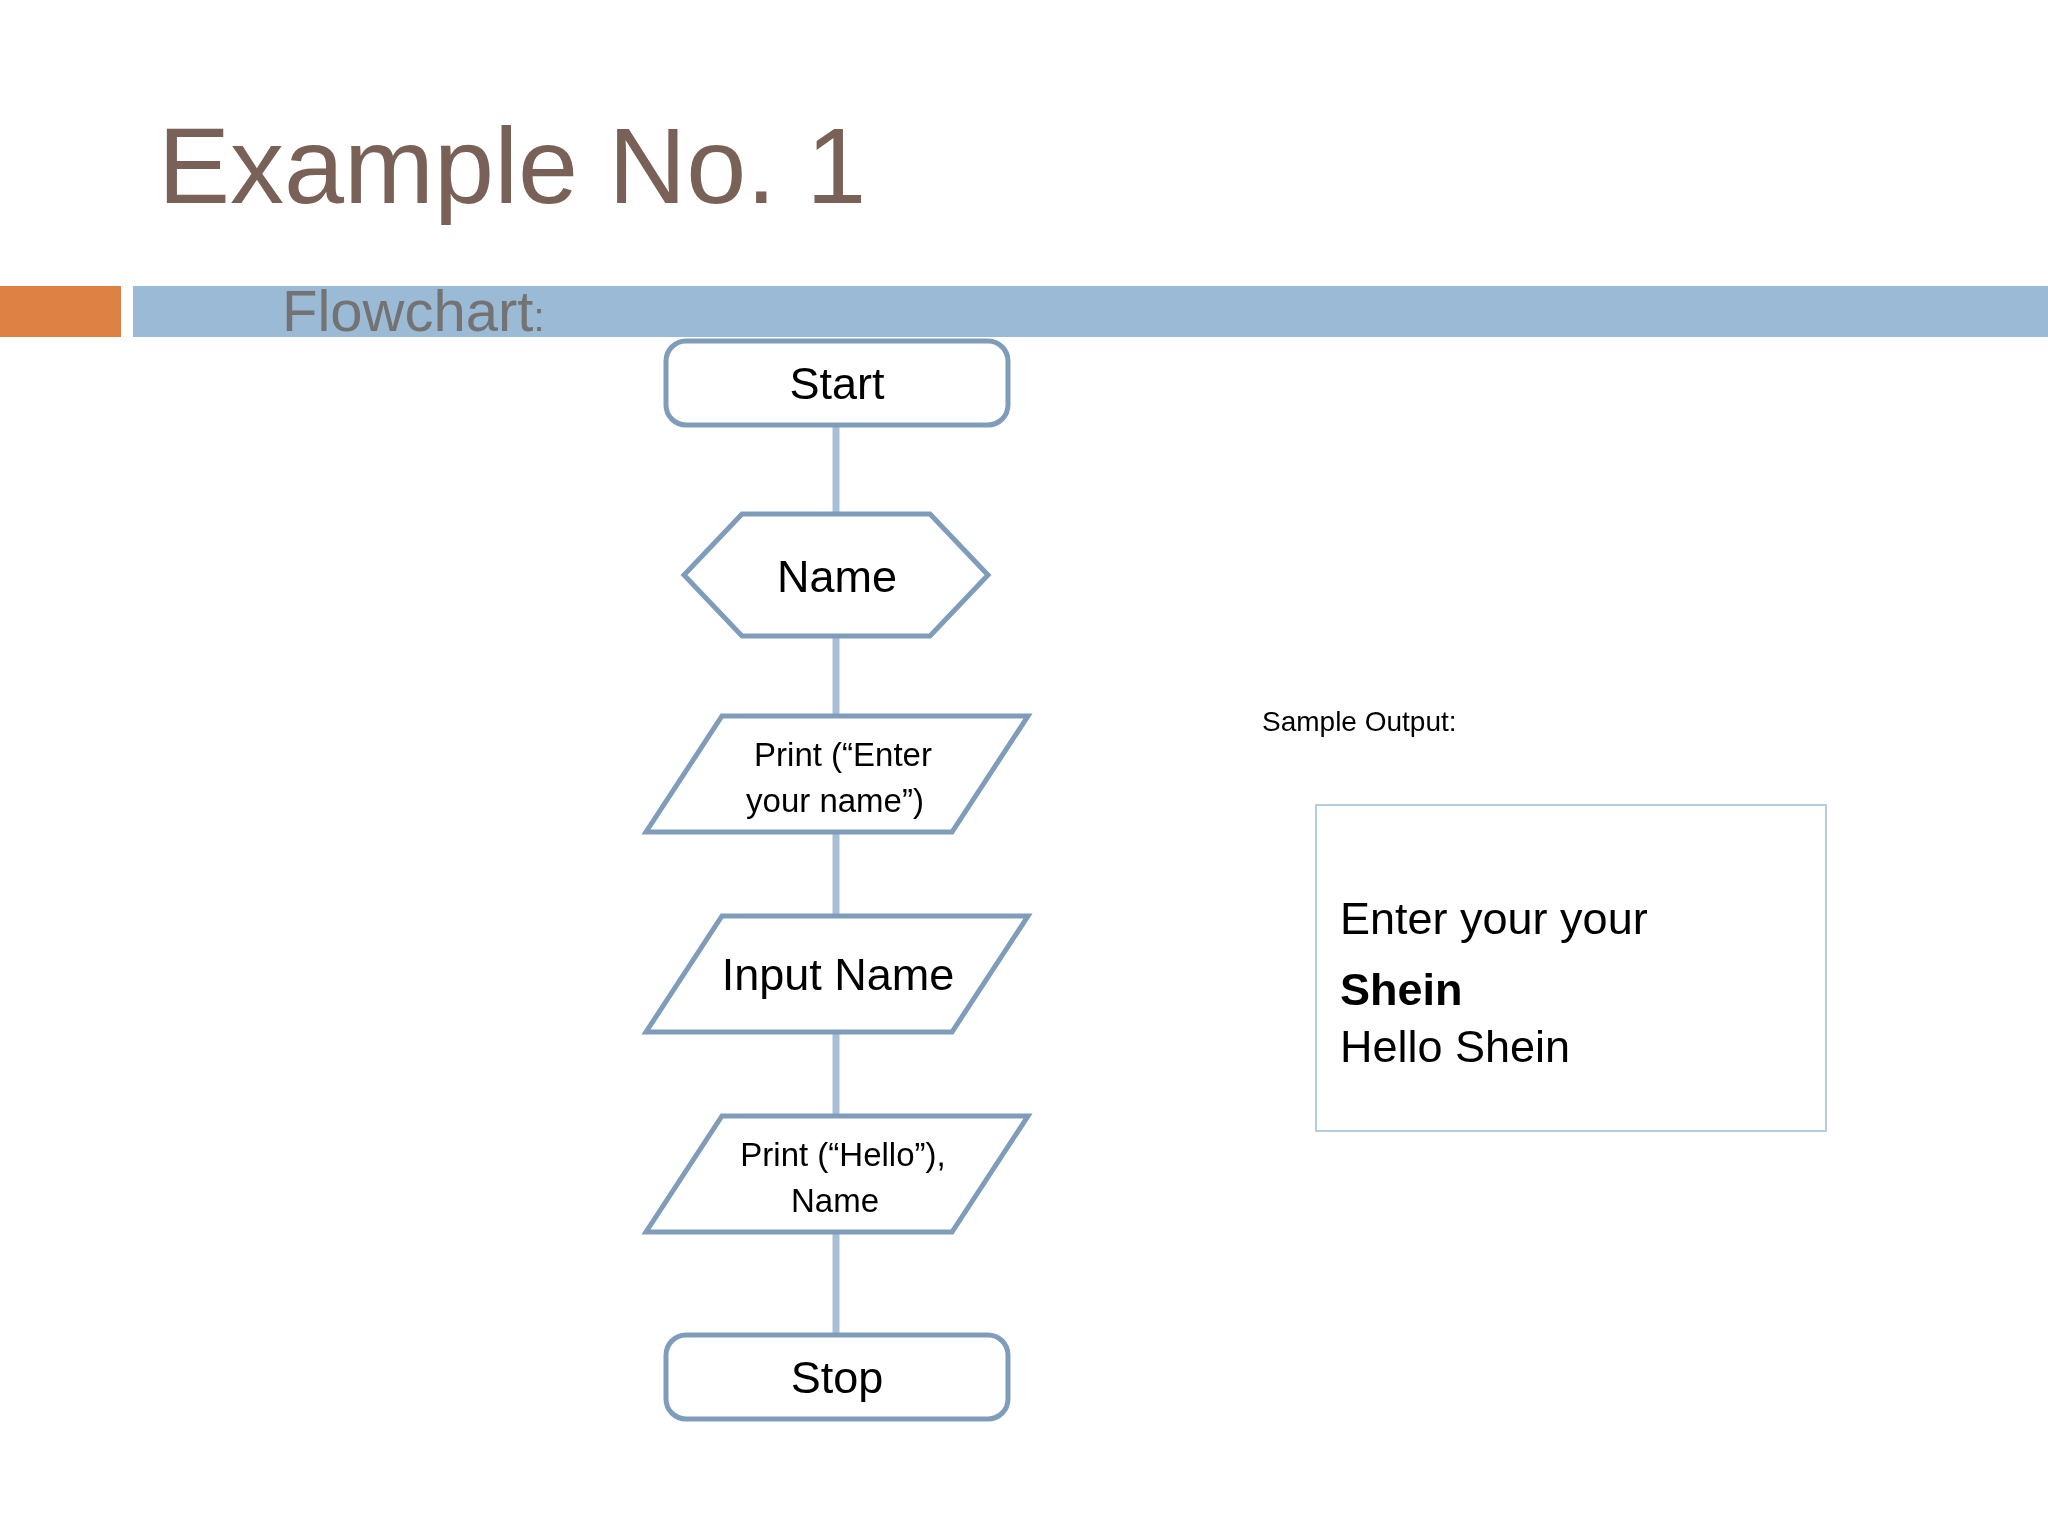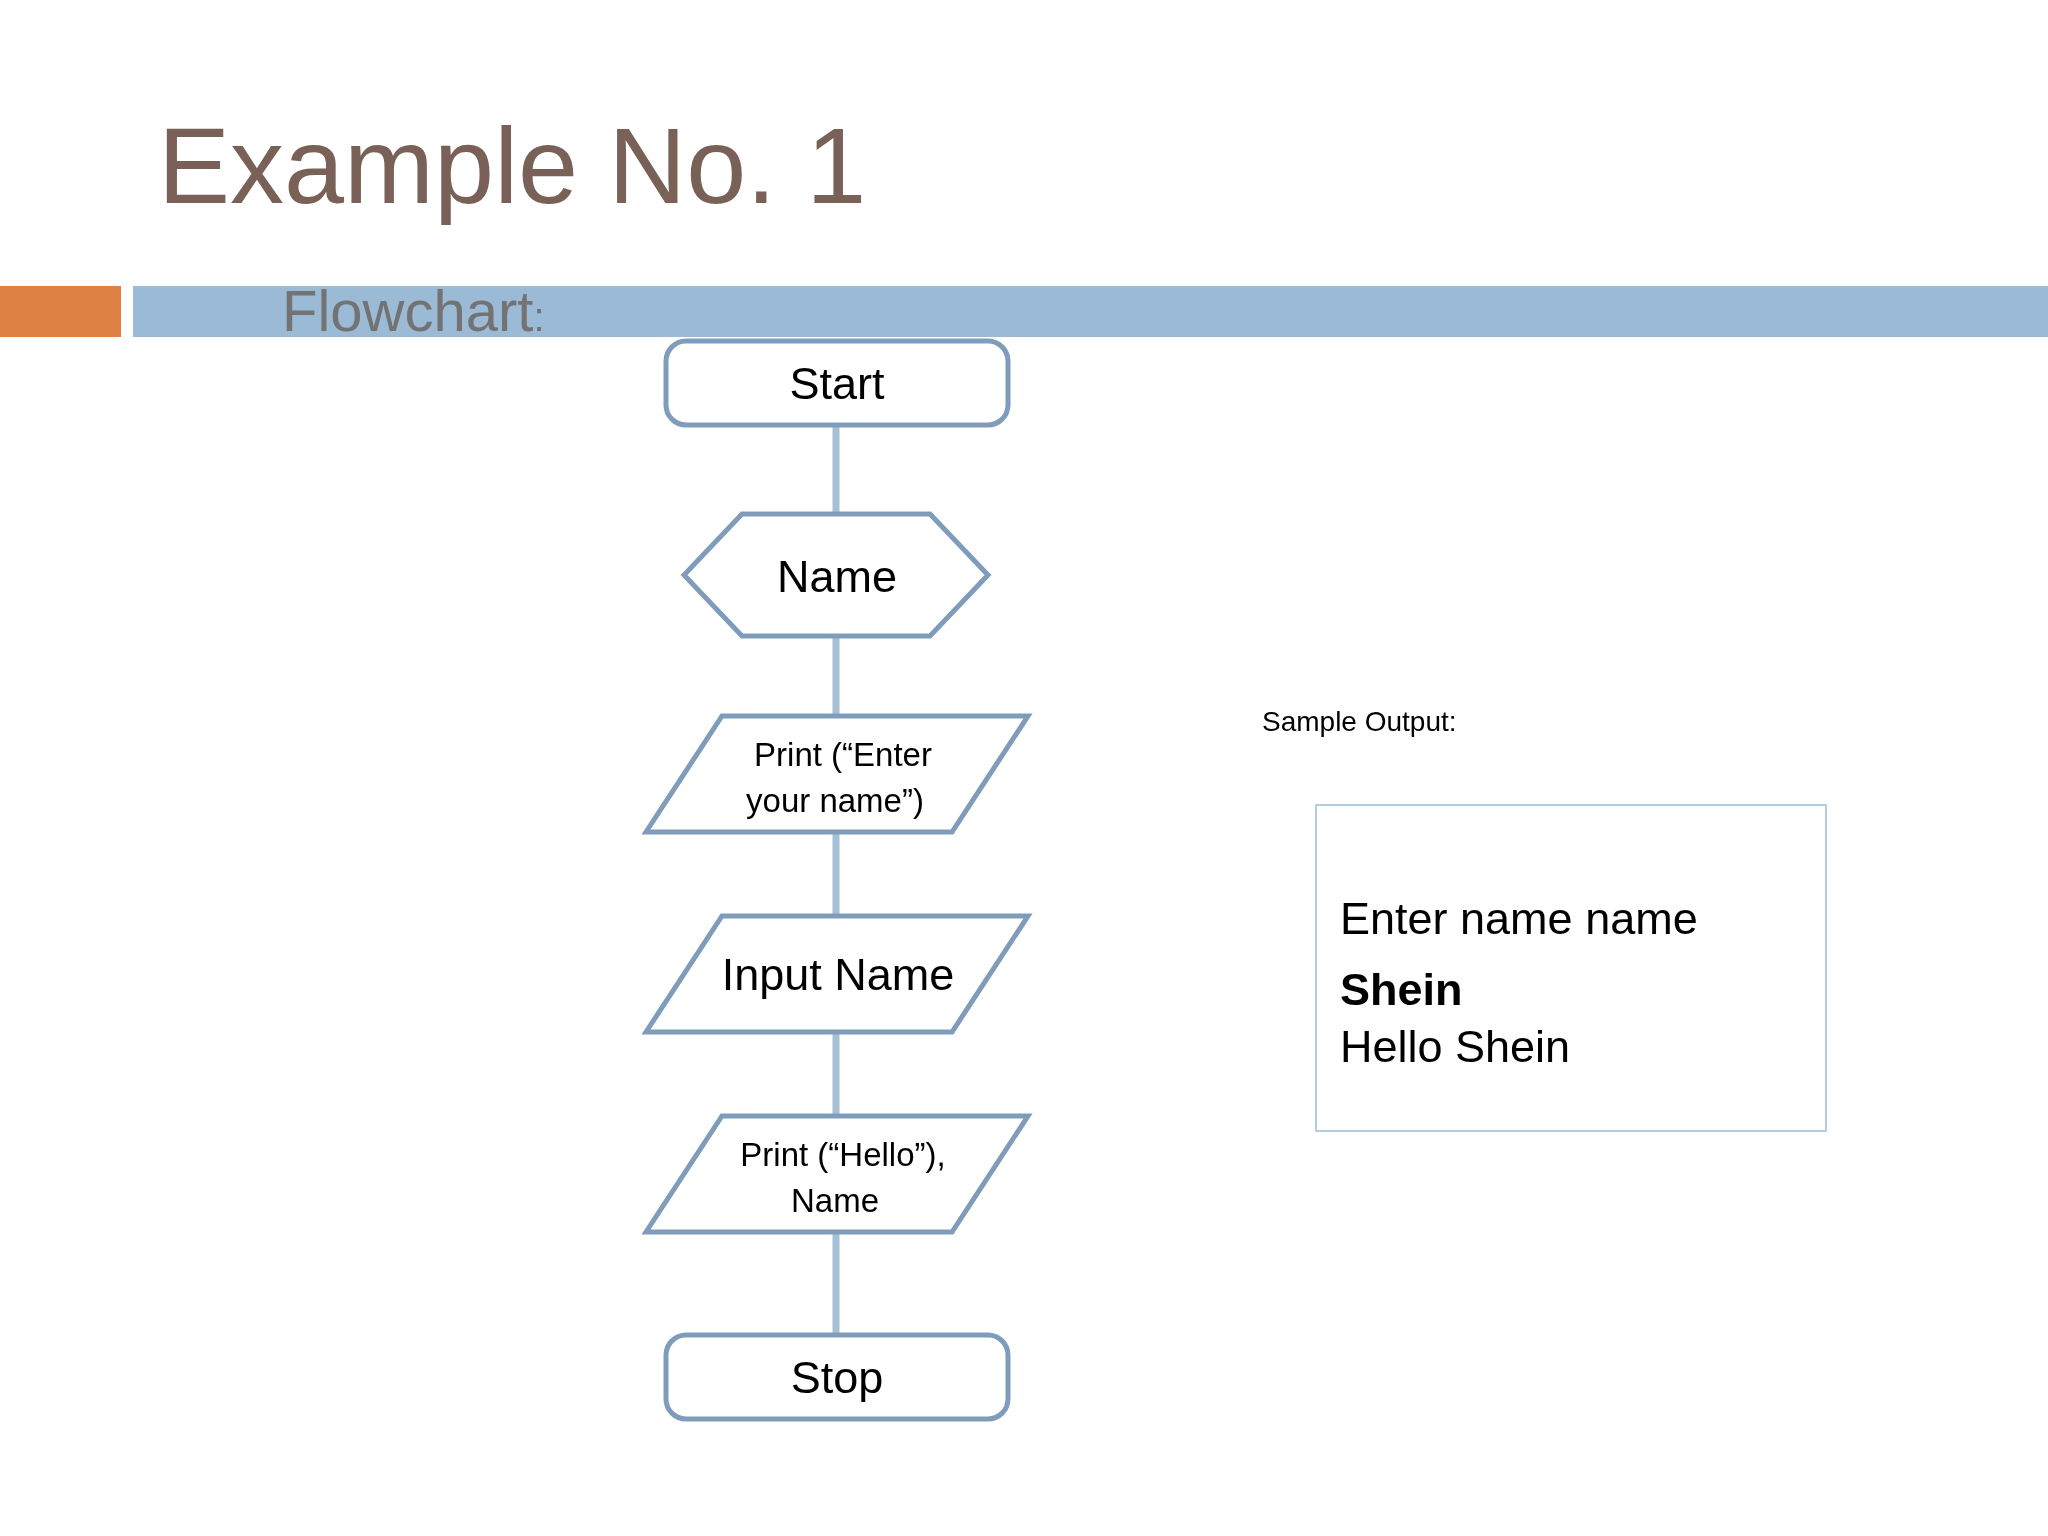--- a/index.html
+++ b/index.html
@@ -172,16 +172,16 @@
     </g>
 
   </svg>
 </div>
 
 <div id="sample-output-label">Sample Output:</div>
 
 <div id="sample-output-box"></div>
 
 <div id="sample-output-lines">
-  <div>Enter name name</div>
+  <div>Enter your your</div>
   <div class="bold">Shein</div>
   <div>Hello Shein</div>
 </div>
 
 </body></html>

